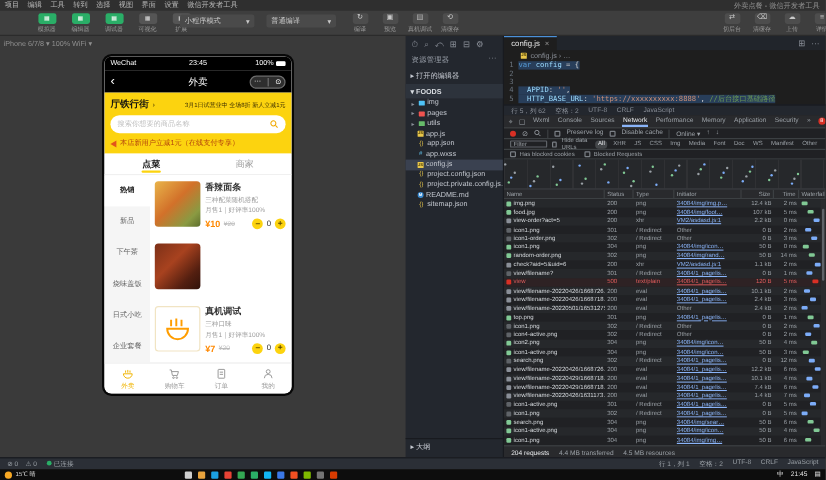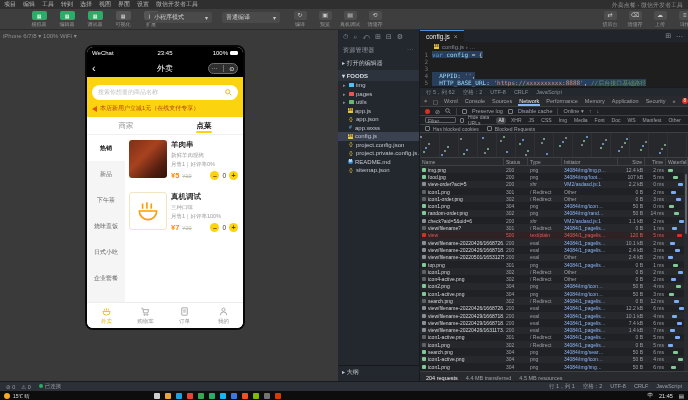--- a/index.html
+++ b/index.html
@@ -265,62 +265,70 @@
     <div class="p-nav">
       <span class="back">‹</span>
       <span class="ttl">外卖</span>
       <span class="capsule">
         <span>···</span>
         <span class="div"></span>
         <span>⊙</span>
       </span>
     </div>
     <div class="p-header">
+      <div class="ph-row1">
+        <span class="brand">厅铁行街</span>
+        <span style="font-size:6px;color:#3a2c00;">›</span>
+        <span class="promo">3月1日试营业中 全场8折 新人立减1元</span>
+      </div>
       <div class="search">
         <span class="ph">搜索你想要的商品名称</span>
         <svg width="7" height="7" viewBox="0 0 10 10">
             <circle cx="4" cy="4" r="3" fill="none" stroke="#f0a800" stroke-width="1.2"></circle>
             <line x1="6.5" y1="6.5" x2="9" y2="9" stroke="#f0a800" stroke-width="1.2"></line>
           </svg>
       </div>
       <div class="notice">
         <span class="horn"></span>
         <span>本店新用户立减1元（在线支付专享）</span>
       </div>
     </div>
     <div class="p-tabs" id="p-tabs">
+        <div class="p-tab on">点菜</div>
         <div class="p-tab">商家</div>
-        <div class="p-tab on">点菜</div>
       </div>
     <div class="p-body">
       <div class="cats" id="cats">
           <div class="cat on">热销</div>
           <div class="cat">新品</div>
           <div class="cat">下午茶</div>
           <div class="cat">烧味盖饭</div>
           <div class="cat">日式小吃</div>
           <div class="cat">企业套餐</div>
         </div>
       <div class="items" id="item-list">
           <div class="item">
-            <div class="thumb t1"></div>
+            <div class="thumb t0"></div>
             <div class="info">
-              <div class="iname">羊肉串</div>
-              <div class="idesc">新鲜羊肉现烤</div>
-              <div class="isales">月售1｜好评率0%</div>
+              <div class="iname">香辣面条</div>
+              <div class="idesc">三种配菜随机搭配</div>
+              <div class="isales">月售1｜好评率100%</div>
               <div class="iprice">
-                <span class="cur">¥5</span>
-                <span class="orig">¥10</span>
+                <span class="cur">¥10</span>
+                <span class="orig">¥20</span>
                 <span class="stepper">
                   <span class="step">–</span>
                   <span class="qty">0</span>
                   <span class="step">+</span>
                 </span>
               </div>
             </div>
+          </div>
+          <div class="item">
+            <div class="thumb t1"></div>
           </div>
           <div class="item">
             <div class="thumb t2">
               <svg width="26" height="26" viewBox="0 0 24 24" fill="none" stroke="#ff9d00" stroke-width="1.5">
                 <path d="M4 12h16a8 8 0 0 1-16 0z"></path>
                 <path d="M7 10V5m4 5V4m4 6V5"></path>
               </svg>
             </div>
             <div class="info">
               <div class="iname">真机调试</div>

